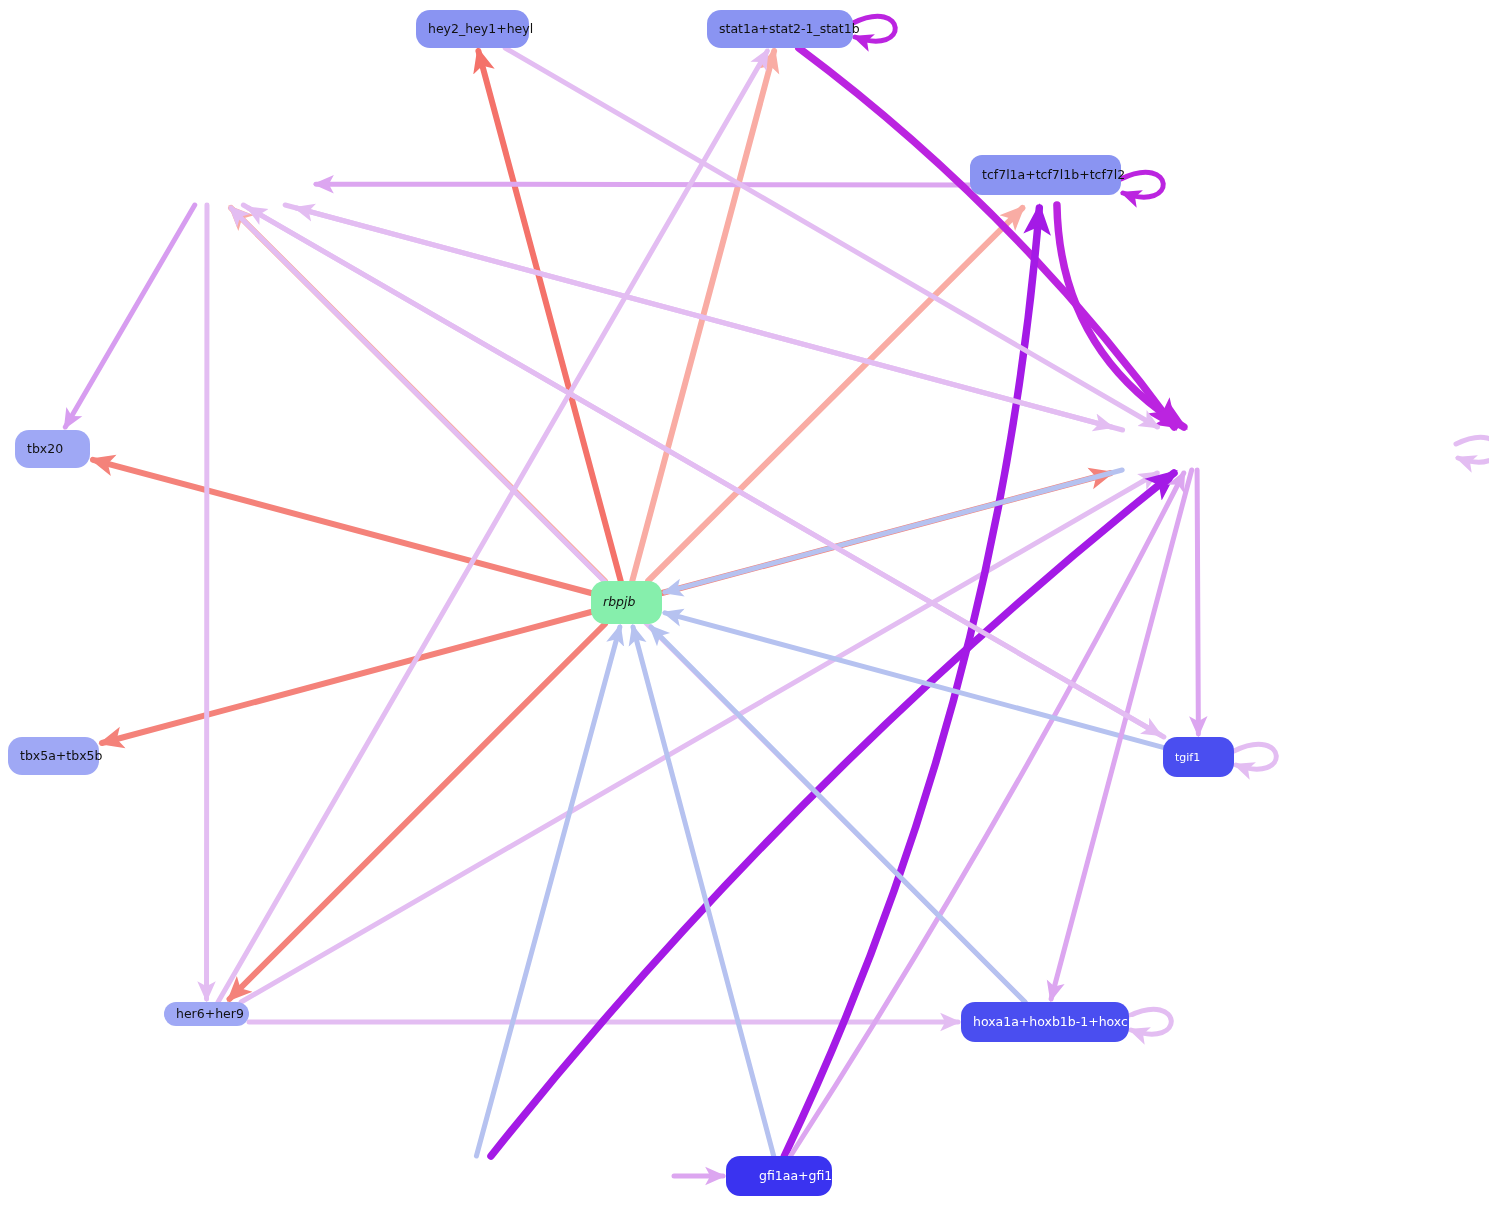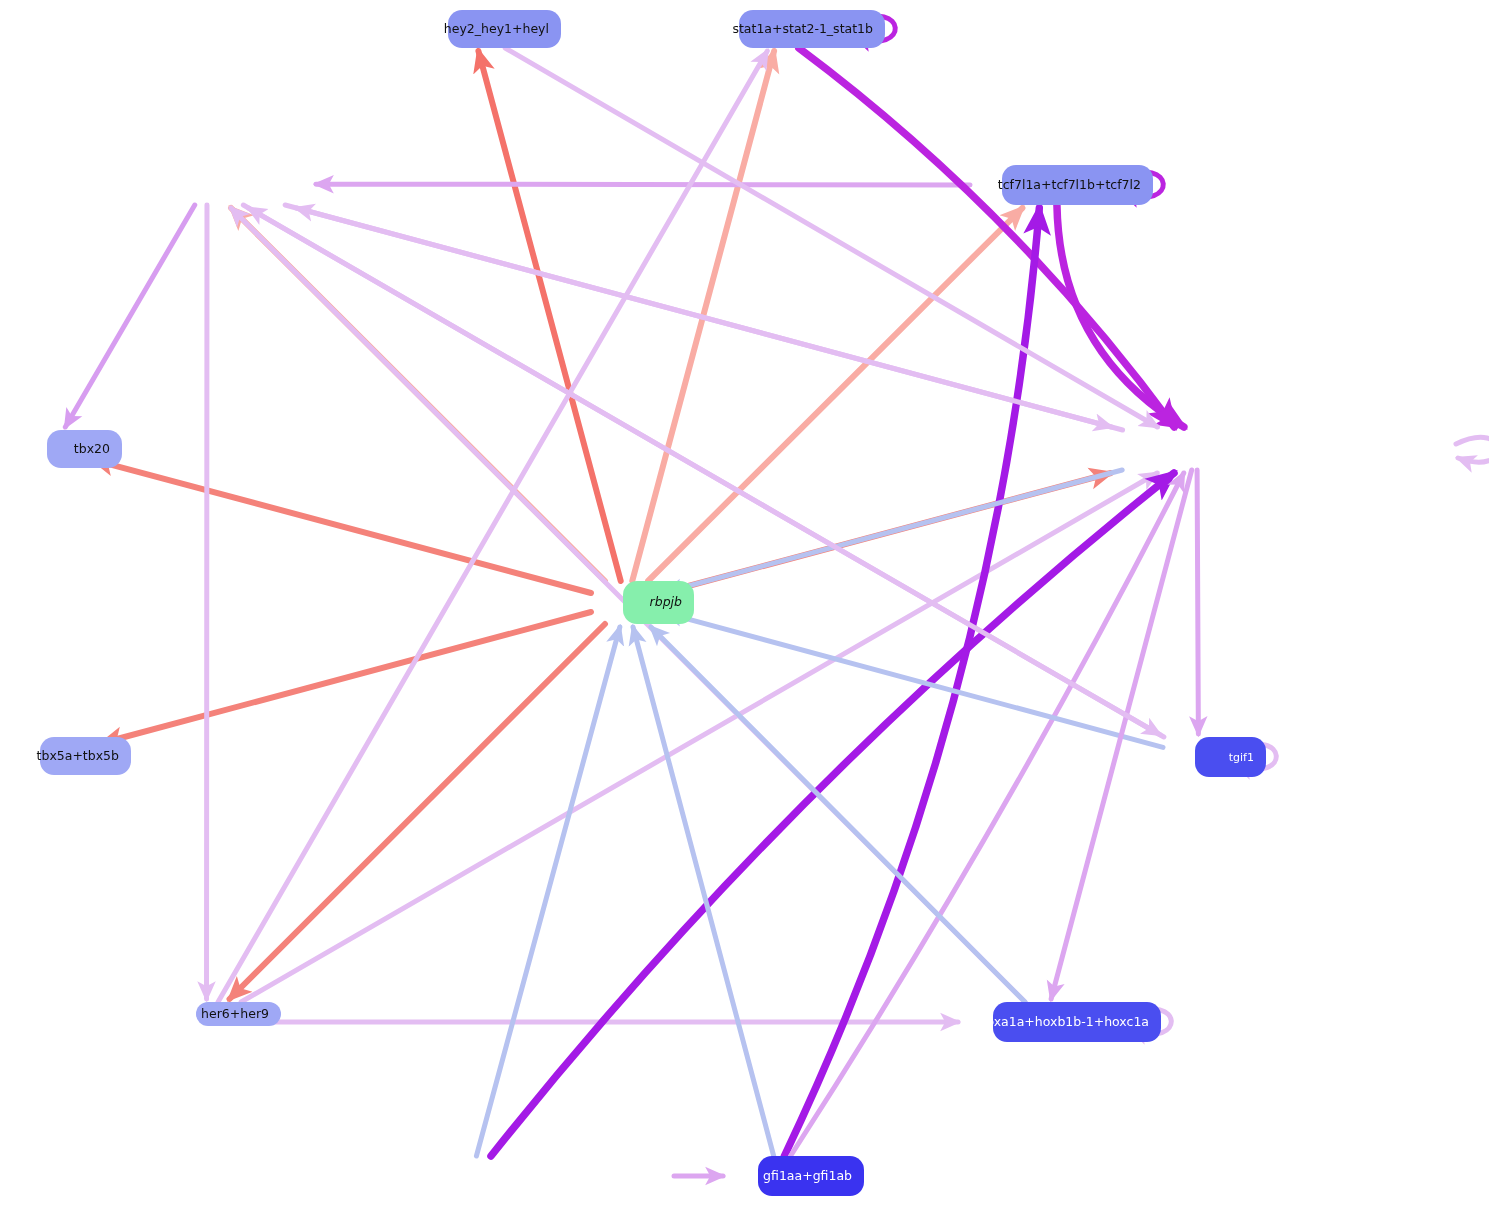--- a/index.html
+++ b/index.html
@@ -30,30 +30,29 @@
     left: 0;
     top: 0;
     width: 1489px;
     height: 1205px;
   }
   .node {
     position: absolute;
     box-sizing: border-box;
     display: flex;
     align-items: center;
-    justify-content: flex-end;
+    justify-content: flex-start;
     border-radius: 14px;
     font-family: "DejaVu Sans", sans-serif;
     font-size: 12.5px;
     line-height: 1;
     white-space: nowrap;
     padding: 0 12px;
     cursor: pointer;
     user-select: none;
-    margin-left: 32px;
   }
   .node-label {
     pointer-events: none;
   }
 </style>
 </head>
 <body>
 
 <div id="graph-canvas">
   <svg id="edge-layer" viewBox="0 0 1489 1205" xmlns="http://www.w3.org/2000/svg">
@@ -125,21 +124,21 @@
       <path d="M 206.98747016706443 205 L 206.513723150358 999" fill="none" stroke="#e3bdf2" stroke-width="5" stroke-linecap="round" marker-end="url(#arw-e3bdf2)"></path>
       <path d="M 243.33769633507853 205 L 1160 734.750378214826" fill="none" stroke="#e3bdf2" stroke-width="5" stroke-linecap="round" marker-end="url(#arw-e3bdf2)"></path>
     </svg>
   <div id="node-layer">
       <div class="node" style="left: 416px; top: 10px; width: 113px; height: 38px; background: rgb(138, 148, 242); color: rgb(17, 17, 17); font-size: 12.5px;">
         <span class="node-label">hey2_hey1+heyl</span>
       </div>
       <div class="node" style="left: 707px; top: 10px; width: 146px; height: 38px; background: rgb(138, 148, 242); color: rgb(17, 17, 17); font-size: 12.5px;">
         <span class="node-label">stat1a+stat2-1_stat1b</span>
       </div>
-      <div class="node" style="left: 970px; top: 165px; width: 151px; height: 40px; background: rgb(138, 148, 242); color: rgb(17, 17, 17); font-size: 12.5px;">
+      <div class="node" style="left: 970px; top: 155px; width: 151px; height: 40px; background: rgb(138, 148, 242); color: rgb(17, 17, 17); font-size: 12.5px; border-radius: 12px;">
         <span class="node-label">tcf7l1a+tcf7l1b+tcf7l2</span>
       </div>
       <div class="node" style="left: 15px; top: 430px; width: 75px; height: 38px; background: rgb(159, 168, 245); color: rgb(17, 17, 17); font-size: 12.5px;">
         <span class="node-label">tbx20</span>
       </div>
       <div class="node" style="left: 591px; top: 581px; width: 71px; height: 43px; background: #86efac; color: rgb(17, 17, 17); font-size: 12.5px; font-style: italic;">
         <span class="node-label">rbpjb</span>
       </div>
       <div class="node" style="left: 8px; top: 737px; width: 91px; height: 38px; background: rgb(159, 168, 245); color: rgb(17, 17, 17); font-size: 12.5px;">
         <span class="node-label">tbx5a+tbx5b</span>

